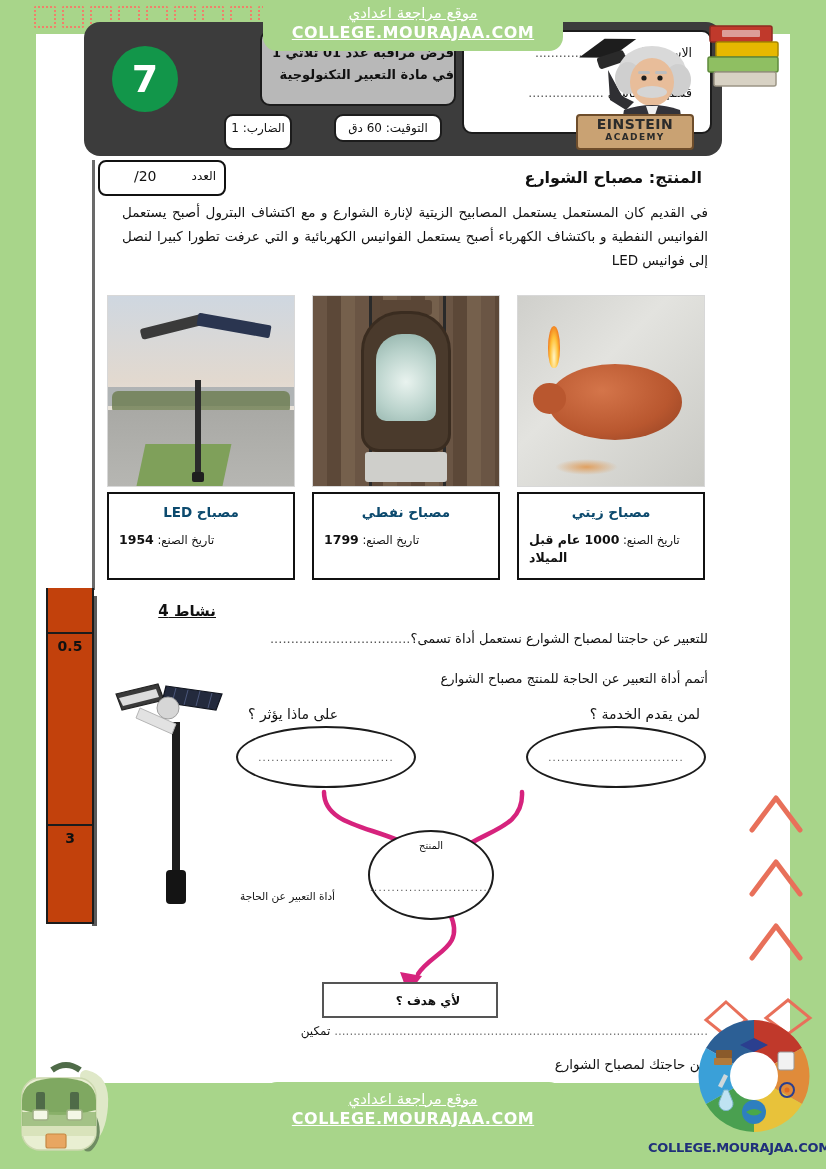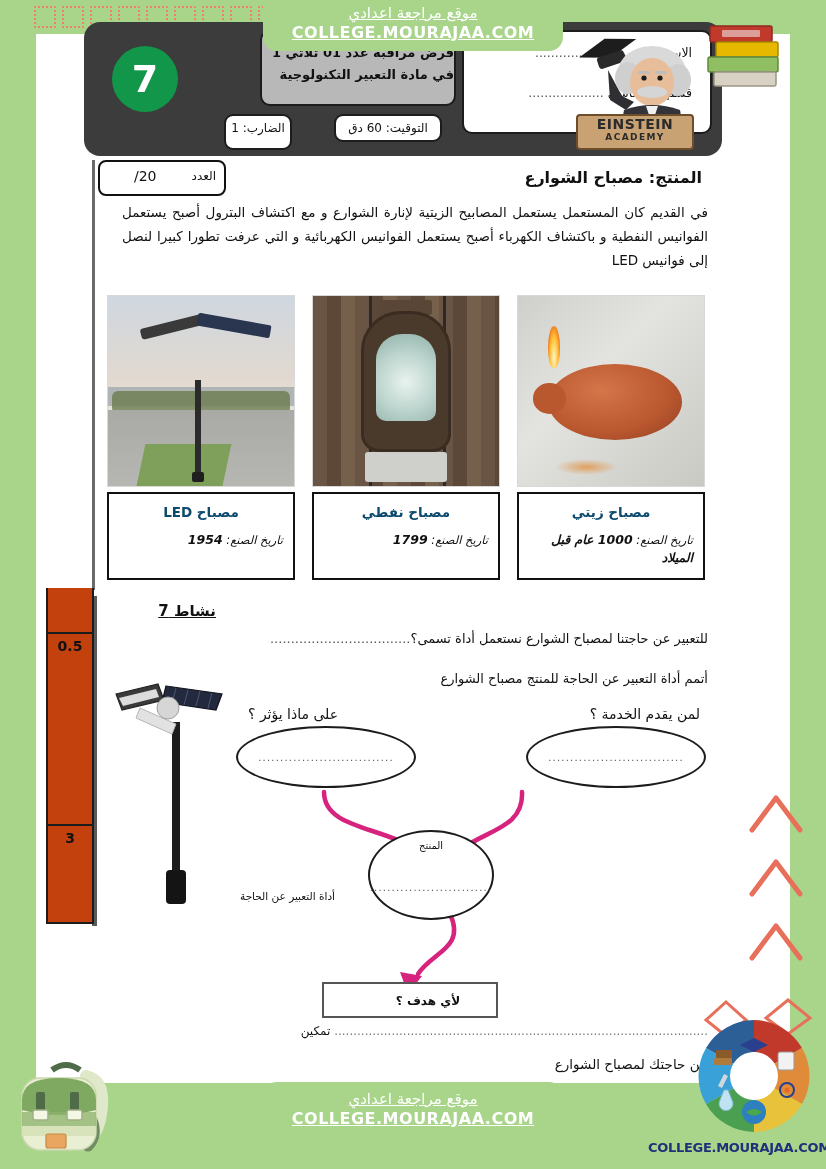--- a/index.html
+++ b/index.html
@@ -256,22 +256,21 @@
     font-size: 13.5px;
     font-weight: bold;
     color: #0c4a6e;
     line-height: 20px;
   }
   .card .cap .date {
     margin-top: 9px;
     font-size: 11.5px;
     color: #111;
     line-height: 17px;
-    text-align: right;
-    font-style: italic;
+    text-align: left;
   }
   .card .cap .date b { font-size: 12.5px; }
 
   
   .scene { position: absolute; inset: 0; }
   .sky-grad { position:absolute; inset:0; background: linear-gradient(#cfd7e0 0%, #e2d9cf 45%, #e8e3da 60%, #9d9d99 60%, #8e8e8a 100%); }
   .ground-grass { position:absolute; left:18%; bottom:0; width:46%; height:22%; background:#7fa05a; transform: skewX(-12deg); }
   .path-a { position:absolute; left:0; bottom:0; width:100%; height:40%; background: linear-gradient(#a9a9a5, #b6b6b2); }
   .pole { position:absolute; left:47%; bottom:4%; width:6px; height:52%; background:#2b2b2b; }
   .pole-base { position:absolute; left:45%; bottom:2%; width:12px; height:10px; background:#1f1f1f; border-radius:2px;}
@@ -683,21 +682,21 @@
       <div class="cap">
         <div class="name">مصباح زيتي</div>
         <div class="date">
           <span>تاريخ الصنع:</span>
           <b>1000 عام قبل الميلاد</b>
         </div>
       </div>
     </div>
   </div>
 
-  <div class="act-title">نشاط 7</div>
+  <div class="act-title">نشاط 4</div>
   <div class="act-q1">
     <span>للتعبير عن حاجتنا لمصباح الشوارع نستعمل أداة تسمى؟</span><span class="dots-inline">..................................</span>
   </div>
   <div class="act-q2">أتمم أداة التعبير عن الحاجة للمنتج مصباح الشوارع</div>
 
   <div class="lampdraw">
     <svg width="130" height="246" viewBox="0 0 130 246">
 
       <rect x="62" y="50" width="8" height="172" fill="#1d1d1d"></rect>
       <rect x="56" y="198" width="20" height="34" rx="4" fill="#141414"></rect>

